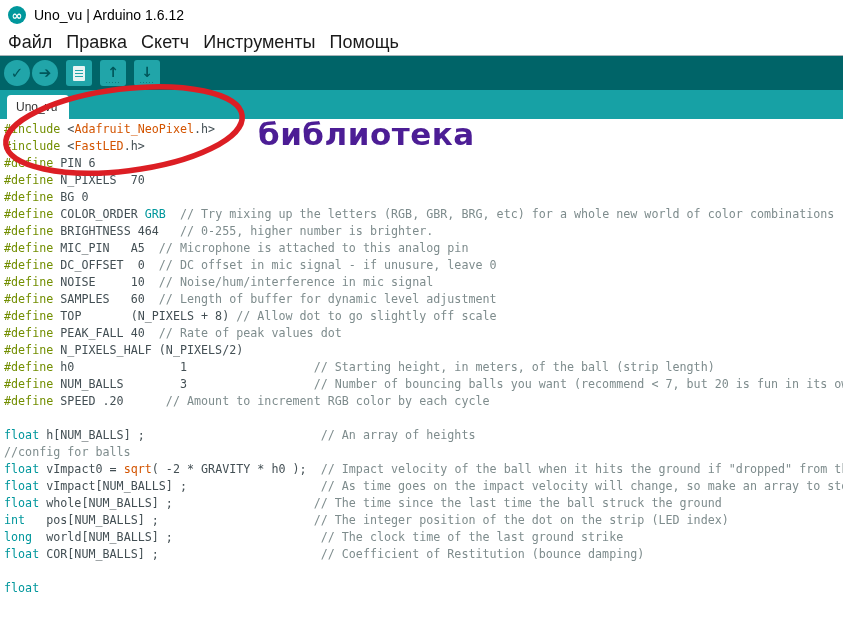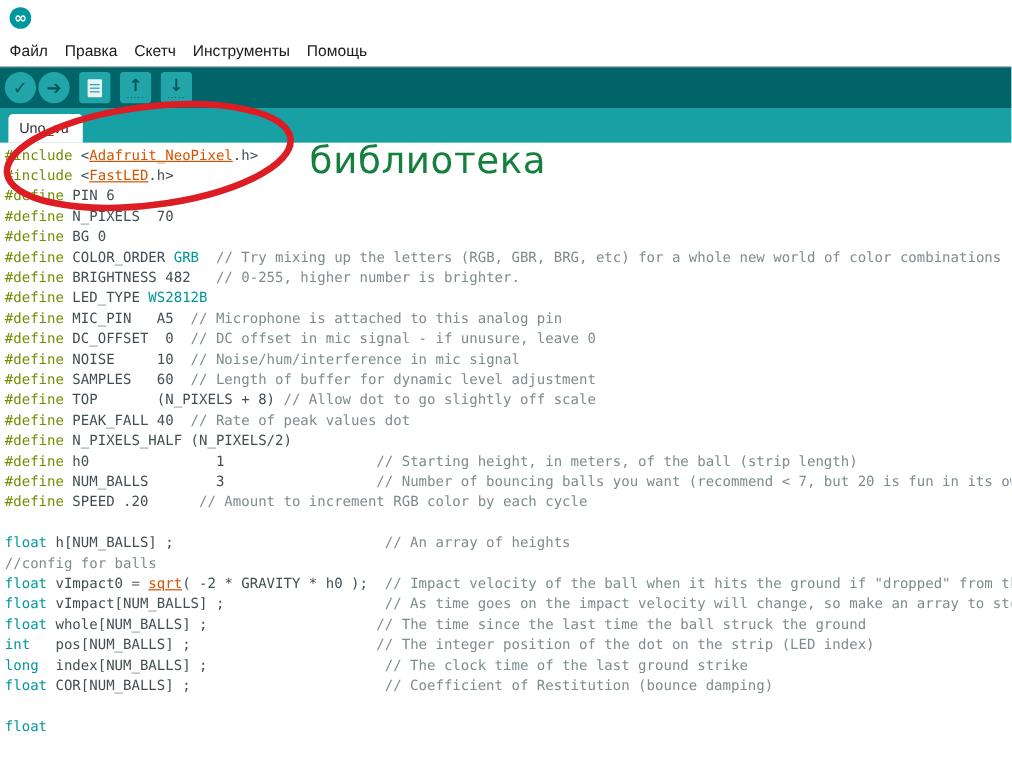--- a/index.html
+++ b/index.html
@@ -14,21 +14,21 @@
     margin:0 8px 0 8px;display:flex;align-items:center;justify-content:center;
     color:#fff;font-size:13px;font-weight:bold;line-height:1;
     font-family:"DejaVu Sans",sans-serif;
   }
   .title-text{font-size:14px;color:#000;}
   
   .menubar{
     height:25px;display:flex;align-items:center;background:#fff;
     border-bottom:1px solid #a8b4b8;padding-left:8px;
   }
-  .menu-item{font-size:13px;color:#1a1a1a;margin-right:14px;cursor:default;text-align:center;}
+  .menu-item{font-size:18px;color:#1a1a1a;margin-right:14px;cursor:default;text-align:center;}
   
   .toolbar{
     height:34px;background:#006468;display:flex;align-items:center;
     padding-left:4px;
   }
   .tool-btn{width:26px;height:26px;margin-right:2px;display:flex;align-items:center;justify-content:center;
     background:#21A5A9;color:#00565A;}
   .tool-btn.round{border-radius:50%;}
   .tool-btn.square{border-radius:3px;}
   .tool-btn.gap{margin-left:6px;}
@@ -52,34 +52,35 @@
     position:absolute;left:0;top:119px;width:843px;height:513px;background:#fff;
     overflow:hidden;padding:2px 0 0 4px;box-sizing:border-box;
   }
   .code-line{
     font-family:"DejaVu Sans Mono",monospace;font-size:11.7px;line-height:17px;
     min-height:17px;white-space:pre;
   }
   .tok-d{color:#728E00;}
   .tok-p{color:#434F54;}
   .tok-k{color:#00979C;}
-  .tok-f{color:#D35400;text-decoration:underline;}
+  .tok-f{color:#D35400;}
   .tok-c{color:#7E8C8D;text-align:center;}
   
   .annot-svg{position:absolute;left:0;top:0;pointer-events:none;}
   .annot-label{
-    position:absolute;left:258px;top:116px;font-size:31px;color:#15803d;
-    font-family:"DejaVu Sans",sans-serif;letter-spacing:0.5px;
+    position:absolute;left:258px;top:116px;font-size:31px;color:#4c1d95;
+    font-family:"DejaVu Sans",sans-serif;letter-spacing:0.5px;font-weight:bold;
   }
 </style>
 </head>
 <body>
 
 <div class="titlebar">
   <div class="app-icon">∞</div>
+  <span class="title-text">Uno_vu | Arduino 1.6.12</span>
 </div>
 
 <div class="menubar">
     <span class="menu-item">Файл</span>
     <span class="menu-item">Правка</span>
     <span class="menu-item">Скетч</span>
     <span class="menu-item">Инструменты</span>
     <span class="menu-item">Помощь</span>
   </div>
 
@@ -118,40 +119,39 @@
 </div>
 
 <div class="editor">
   <div>
       <div class="code-line"><span class="tok-d">#include</span><span class="tok-p"> &lt;</span><span class="tok-f">Adafruit_NeoPixel</span><span class="tok-p">.h&gt;</span></div>
       <div class="code-line"><span class="tok-d">#include</span><span class="tok-p"> &lt;</span><span class="tok-f">FastLED</span><span class="tok-p">.h&gt;</span></div>
       <div class="code-line"><span class="tok-d">#define</span><span class="tok-p"> PIN 6</span></div>
       <div class="code-line"><span class="tok-d">#define</span><span class="tok-p"> N_PIXELS  70</span></div>
       <div class="code-line"><span class="tok-d">#define</span><span class="tok-p"> BG 0</span></div>
       <div class="code-line"><span class="tok-d">#define</span><span class="tok-p"> COLOR_ORDER </span><span class="tok-k">GRB</span><span class="tok-p">  </span><span class="tok-c">// Try mixing up the letters (RGB, GBR, BRG, etc) for a whole new world of color combinations</span></div>
-      <div class="code-line"><span class="tok-d">#define</span><span class="tok-p"> BRIGHTNESS 482   </span><span class="tok-c">// 0-255, higher number is brighter.</span></div>
-      <div class="code-line"><span class="tok-d">#define</span><span class="tok-p"> LED_TYPE </span><span class="tok-k">WS2812B</span></div>
+      <div class="code-line"><span class="tok-d">#define</span><span class="tok-p"> BRIGHTNESS 464   </span><span class="tok-c">// 0-255, higher number is brighter.</span></div>
       <div class="code-line"><span class="tok-d">#define</span><span class="tok-p"> MIC_PIN   A5  </span><span class="tok-c">// Microphone is attached to this analog pin</span></div>
       <div class="code-line"><span class="tok-d">#define</span><span class="tok-p"> DC_OFFSET  0  </span><span class="tok-c">// DC offset in mic signal - if unusure, leave 0</span></div>
       <div class="code-line"><span class="tok-d">#define</span><span class="tok-p"> NOISE     10  </span><span class="tok-c">// Noise/hum/interference in mic signal</span></div>
       <div class="code-line"><span class="tok-d">#define</span><span class="tok-p"> SAMPLES   60  </span><span class="tok-c">// Length of buffer for dynamic level adjustment</span></div>
       <div class="code-line"><span class="tok-d">#define</span><span class="tok-p"> TOP       (N_PIXELS + 8) </span><span class="tok-c">// Allow dot to go slightly off scale</span></div>
       <div class="code-line"><span class="tok-d">#define</span><span class="tok-p"> PEAK_FALL 40  </span><span class="tok-c">// Rate of peak values dot</span></div>
       <div class="code-line"><span class="tok-d">#define</span><span class="tok-p"> N_PIXELS_HALF (N_PIXELS/2)</span></div>
       <div class="code-line"><span class="tok-d">#define</span><span class="tok-p"> h0               1                  </span><span class="tok-c">// Starting height, in meters, of the ball (strip length)</span></div>
       <div class="code-line"><span class="tok-d">#define</span><span class="tok-p"> NUM_BALLS        3                  </span><span class="tok-c">// Number of bouncing balls you want (recommend &lt; 7, but 20 is fun in its own way)</span></div>
       <div class="code-line"><span class="tok-d">#define</span><span class="tok-p"> SPEED .20      </span><span class="tok-c">// Amount to increment RGB color by each cycle</span></div>
       <div class="code-line"></div>
       <div class="code-line"><span class="tok-k">float</span><span class="tok-p"> h[NUM_BALLS] ;                         </span><span class="tok-c">// An array of heights</span></div>
       <div class="code-line"><span class="tok-c">//config for balls</span></div>
       <div class="code-line"><span class="tok-k">float</span><span class="tok-p"> vImpact0 = </span><span class="tok-f">sqrt</span><span class="tok-p">( -2 * GRAVITY * h0 );  </span><span class="tok-c">// Impact velocity of the ball when it hits the ground if "dropped" from the starting height of h0.</span></div>
       <div class="code-line"><span class="tok-k">float</span><span class="tok-p"> vImpact[NUM_BALLS] ;                   </span><span class="tok-c">// As time goes on the impact velocity will change, so make an array to store those values</span></div>
       <div class="code-line"><span class="tok-k">float</span><span class="tok-p"> whole[NUM_BALLS] ;                    </span><span class="tok-c">// The time since the last time the ball struck the ground</span></div>
       <div class="code-line"><span class="tok-k">int</span><span class="tok-p">   pos[NUM_BALLS] ;                      </span><span class="tok-c">// The integer position of the dot on the strip (LED index)</span></div>
-      <div class="code-line"><span class="tok-k">long</span><span class="tok-p">  index[NUM_BALLS] ;                     </span><span class="tok-c">// The clock time of the last ground strike</span></div>
+      <div class="code-line"><span class="tok-k">long</span><span class="tok-p">  world[NUM_BALLS] ;                     </span><span class="tok-c">// The clock time of the last ground strike</span></div>
       <div class="code-line"><span class="tok-k">float</span><span class="tok-p"> COR[NUM_BALLS] ;                       </span><span class="tok-c">// Coefficient of Restitution (bounce damping)</span></div>
       <div class="code-line"></div>
       <div class="code-line"><span class="tok-k">float</span></div>
     </div>
 </div>
 
 <svg class="annot-svg" width="843" height="632">
   <ellipse cx="124" cy="130" rx="119" ry="41" fill="none" stroke="#DC1E24" stroke-width="5.5" transform="rotate(-7 124 130)"></ellipse>
 </svg>
 <div class="annot-label">библиотека</div>

